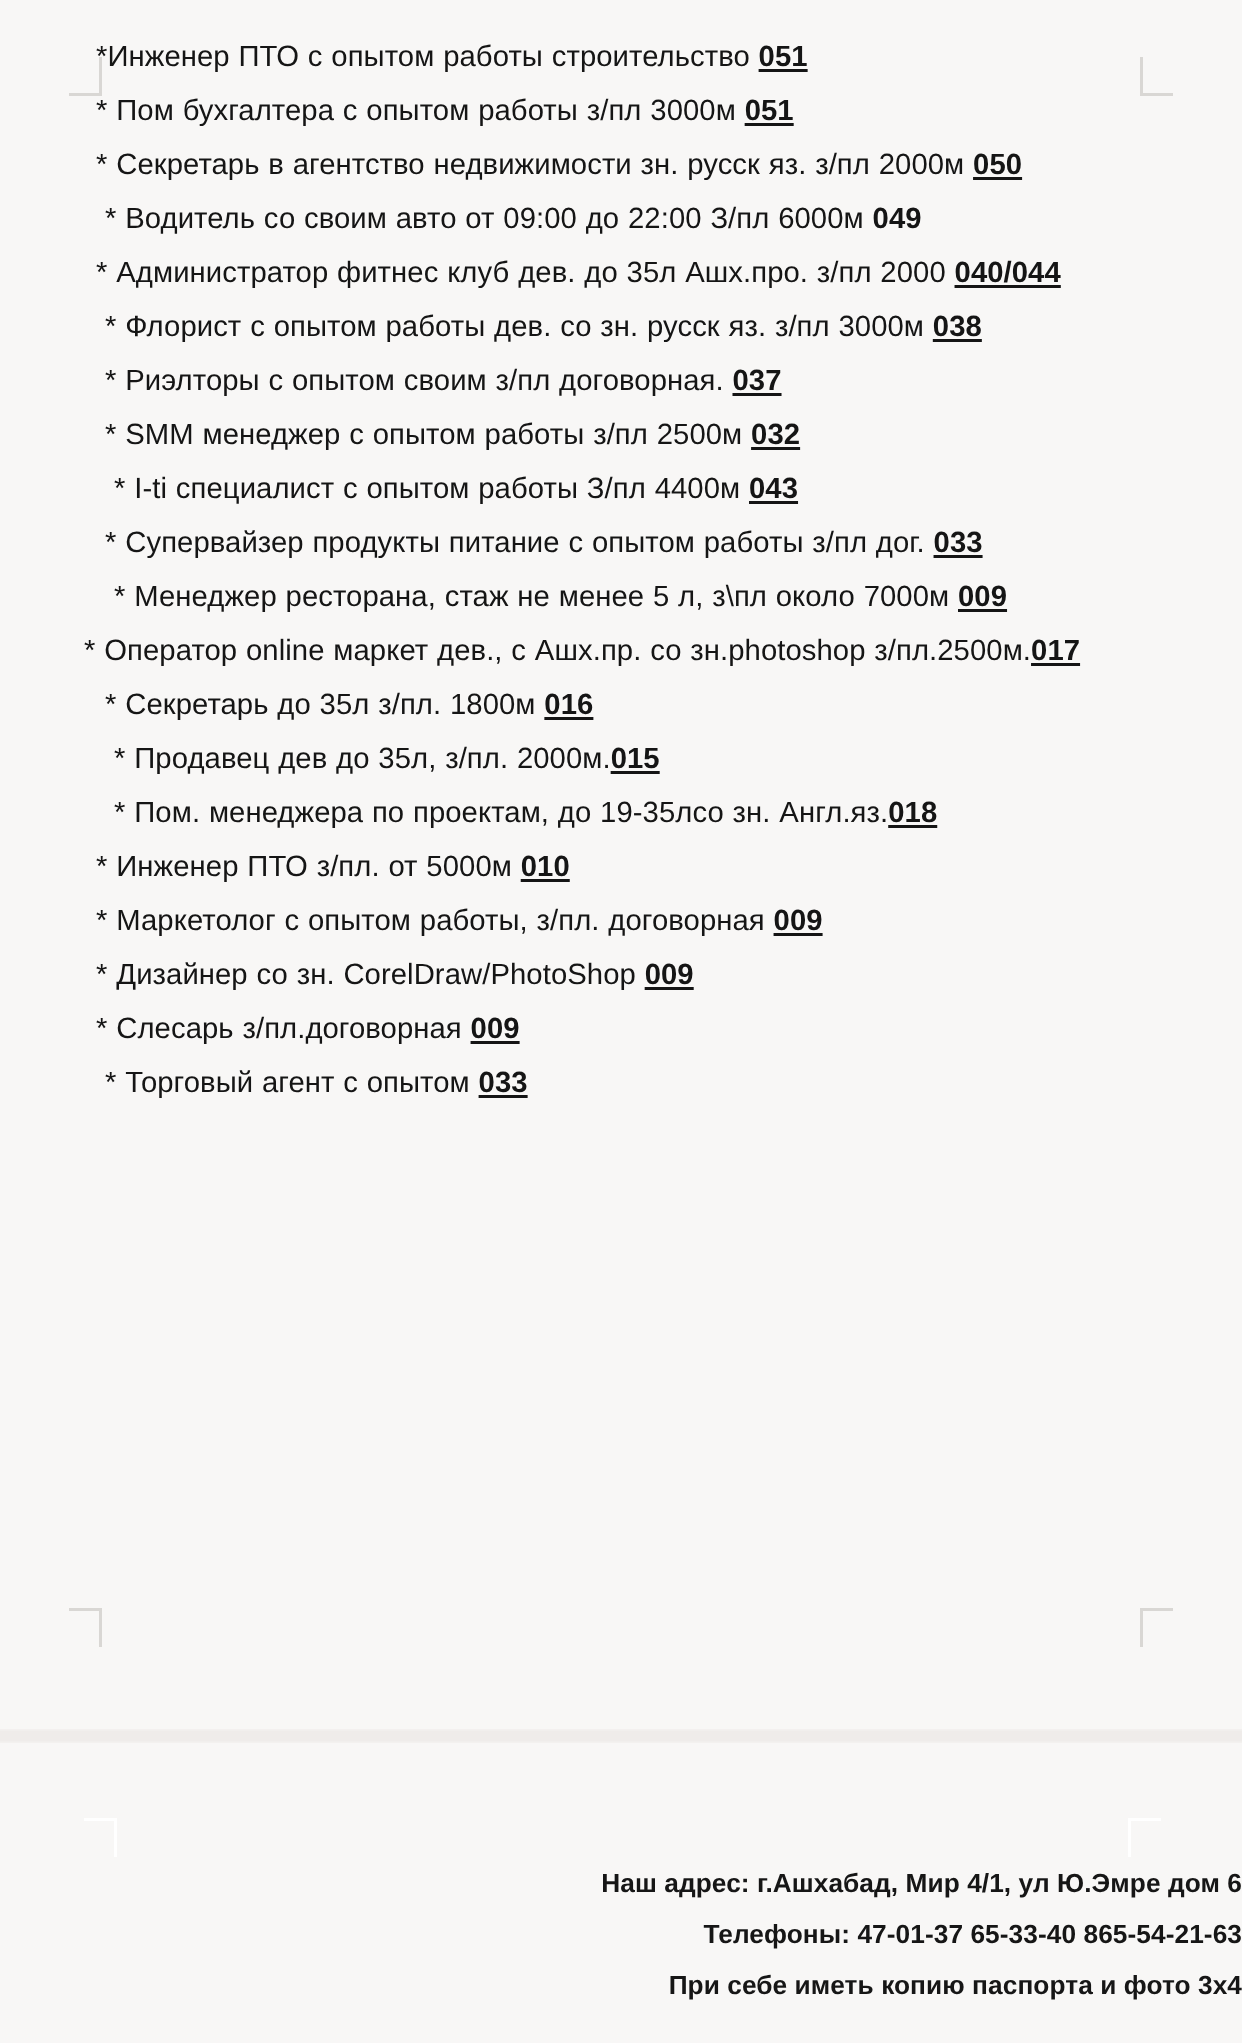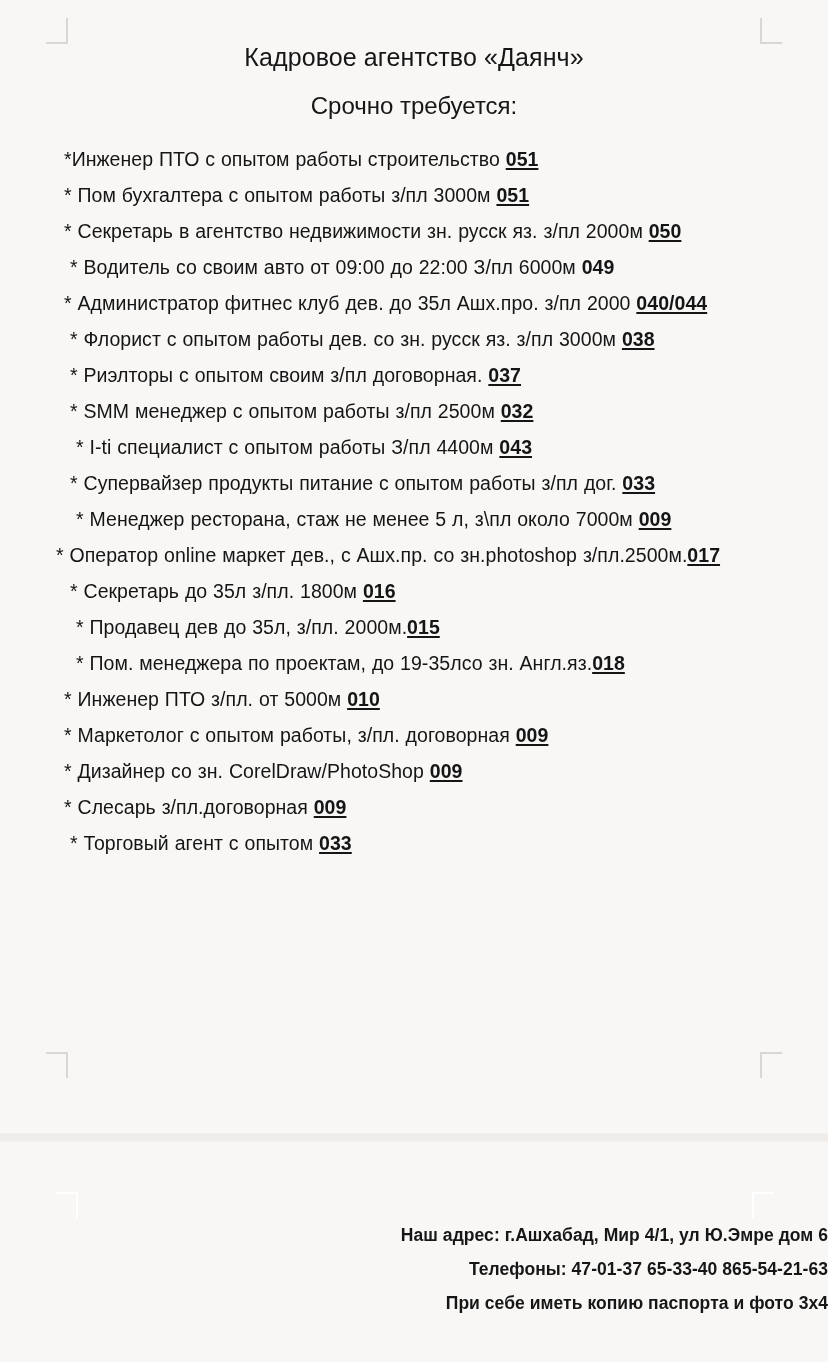--- a/index.html
+++ b/index.html
@@ -138,24 +138,20 @@
 </head>
 <body>
 
 <div class="page">
 
   <span class="crop tl" id="mark-tl"></span>
   <span class="crop tr" id="mark-tr"></span>
   <span class="crop bl" id="mark-bl"></span>
   <span class="crop br" id="mark-br"></span>
 
-  <div class="header">
-    <div class="org-title">Кадровое агентство «Даянч»</div>
-    <div class="urgent">Срочно требуется:</div>
-  </div>
 
   <div class="listing" id="vacancy-list">
       <div class="vacancy pad-1"><span>*Инженер ПТО с опытом работы строительство </span><span class="code">051</span></div>
       <div class="vacancy pad-1"><span>* Пом бухгалтера с опытом работы з/пл 3000м    </span><span class="code">051</span></div>
       <div class="vacancy pad-1"><span>* Секретарь в агентство недвижимости зн. русск яз. з/пл 2000м </span><span class="code">050</span></div>
       <div class="vacancy pad-2"><span> * Водитель со своим авто от 09:00 до 22:00  З/пл 6000м    </span><span class="code plain">049</span></div>
       <div class="vacancy pad-1"><span>  * Администратор фитнес клуб дев. до 35л Ашх.про. з/пл 2000 </span><span class="code">040/044</span></div>
       <div class="vacancy pad-2"><span>* Флорист с опытом работы дев. со зн. русск яз. з/пл 3000м  </span><span class="code">038</span></div>
       <div class="vacancy pad-2"><span>* Риэлторы с опытом своим з/пл договорная.      </span><span class="code">037</span></div>
       <div class="vacancy pad-2"><span>* SMM менеджер с опытом работы з/пл 2500м  </span><span class="code">032</span></div>

